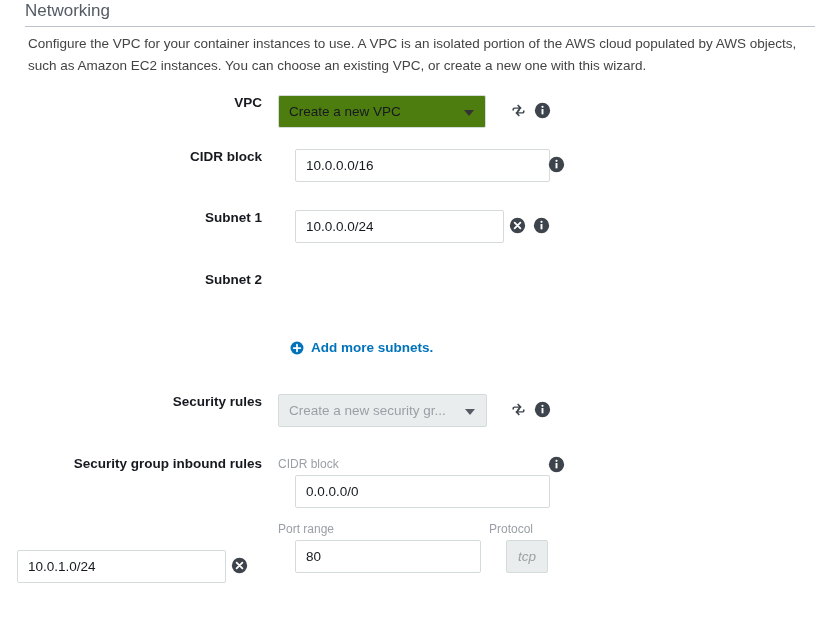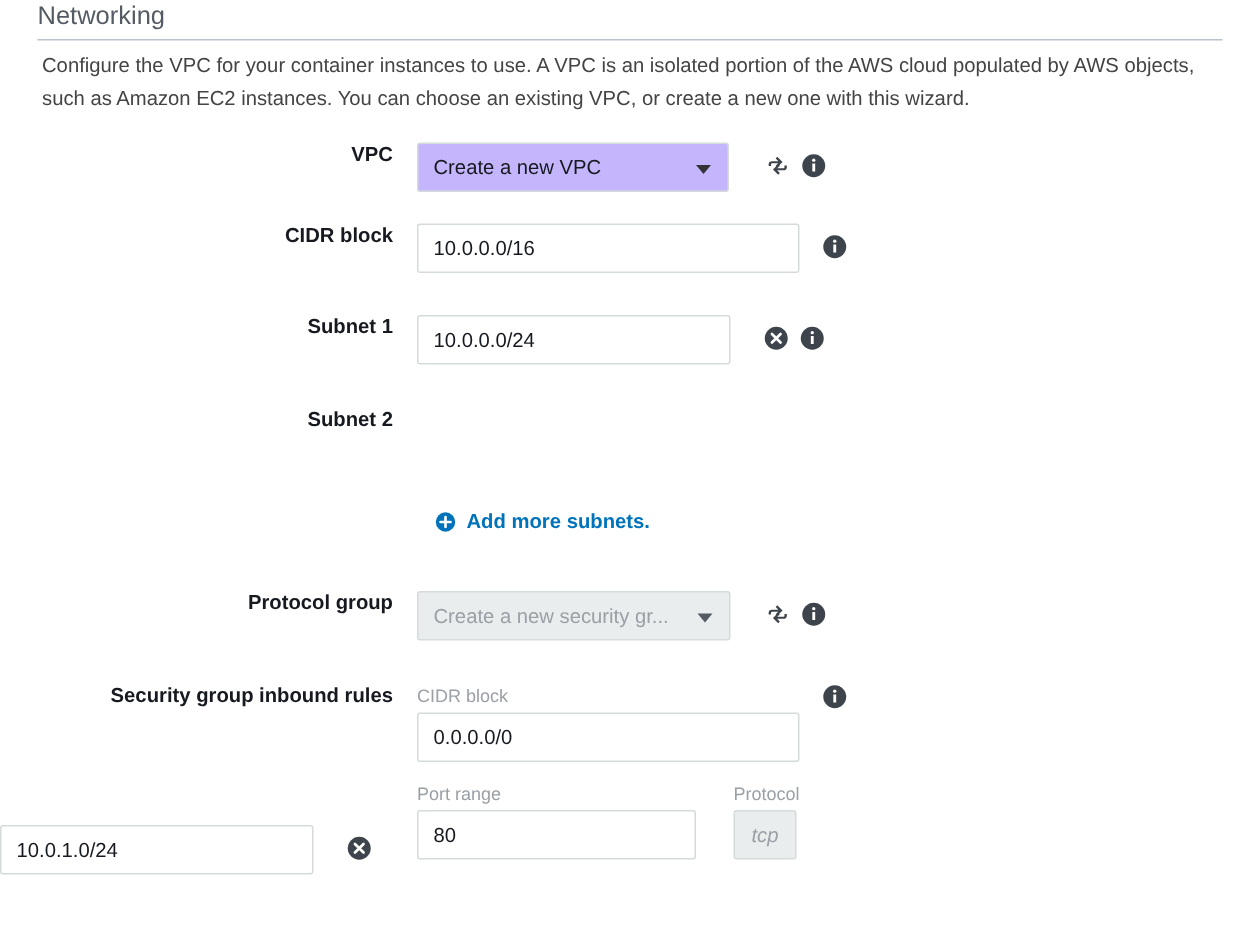--- a/index.html
+++ b/index.html
@@ -66,21 +66,21 @@
     flex: 1 1 auto;
     position: relative;
   }
 
   
   .select-box {
     position: relative;
     height: 33px;
     border: 1px solid #d5dbdb;
     border-radius: 2px;
-    background: #c4b5fd;
+    background: #4d7c0f;
     display: flex;
     align-items: center;
     padding: 0 30px 0 10px;
     font-size: 13.5px;
     color: #16191f;
     white-space: nowrap;
     overflow: hidden;
   }
   .select-box.disabled {
     background: #eaeded;
@@ -104,20 +104,21 @@
     border: 1px solid #d5dbdb;
     border-radius: 2px;
     background: #ffffff;
     padding: 10px 10px;
     font-size: 13.5px;
     color: #16191f;
     font-family: "Liberation Sans", sans-serif;
     display: flex;
     align-items: center;
     outline: none;
+    margin-left: 17px;
   }
   .text-input.disabled {
     background: #eaeded;
     color: #9aa0a6;
     font-style: italic;
     justify-content: center;
   }
 
   .sub-label {
     font-size: 12px;
@@ -251,21 +252,21 @@
               <circle cx="8" cy="8" r="7.4" fill="#0073bb"></circle>
               <path d="M8 4.2v7.6M4.2 8h7.6" stroke="#ffffff" stroke-width="2" stroke-linecap="round"></path>
             </svg>
         </span>
         <span>Add more subnets.</span>
       </a>
     </div>
   </div>
 
   <div class="row" style="height:62px;">
-    <div class="label-col">Protocol group</div>
+    <div class="label-col">Security rules</div>
     <div class="field-col">
       <div class="select-box disabled" style="width:209px;">
         <span>Create a new security gr...</span>
         <span class="caret"></span>
       </div>
       <div class="icon-row" style="left:232px; top:7px;">
         <span class="icon">
           <svg width="17" height="17" viewBox="0 0 16 16">
               <path fill="#3d444b" d="M4.3 5.1h4.1L6.7 3.4l1-1L11 5.7 7.7 9l-1-1 1.6-1.6H4.3c-.3 0-.5.2-.5.5v1.2H2.3V6.9c0-1 .8-1.8 2-1.8z"></path>
               <path fill="#3d444b" d="M11.7 10.9H7.6l1.7 1.7-1 1L5 10.3 8.3 7l1 1-1.6 1.6h4c.3 0 .5-.2.5-.5V7.9h1.5v1.2c0 1-.8 1.8-2 1.8z"></path>

